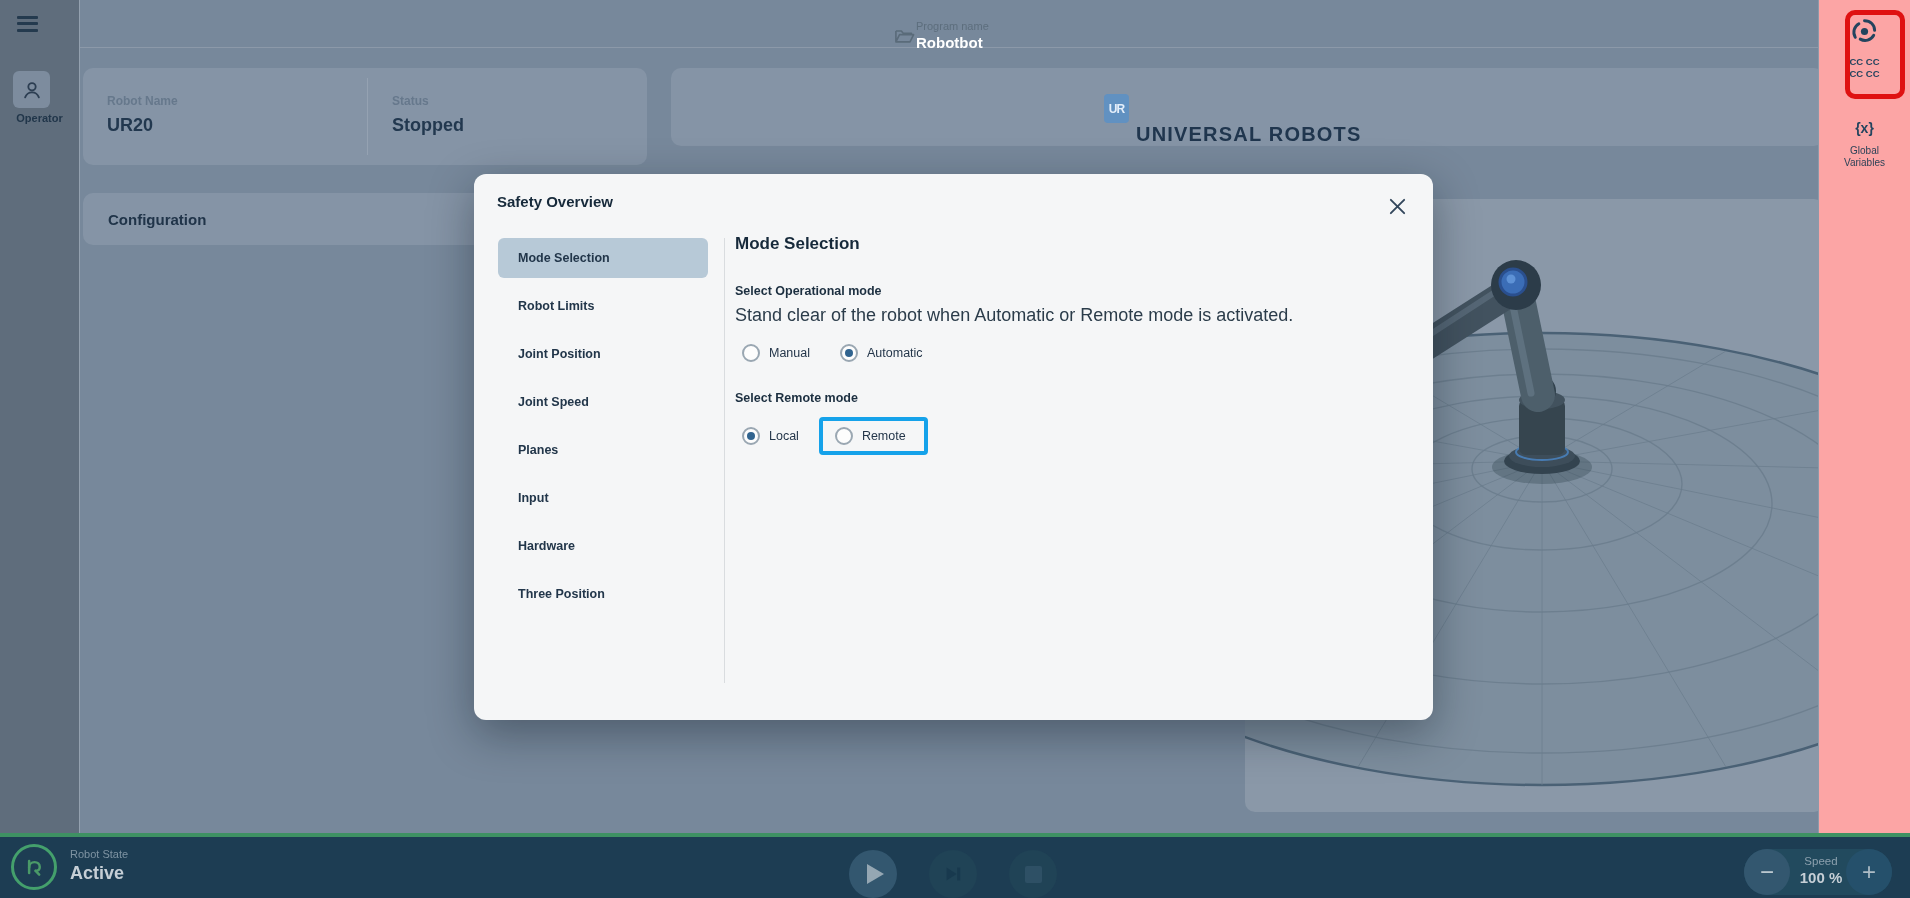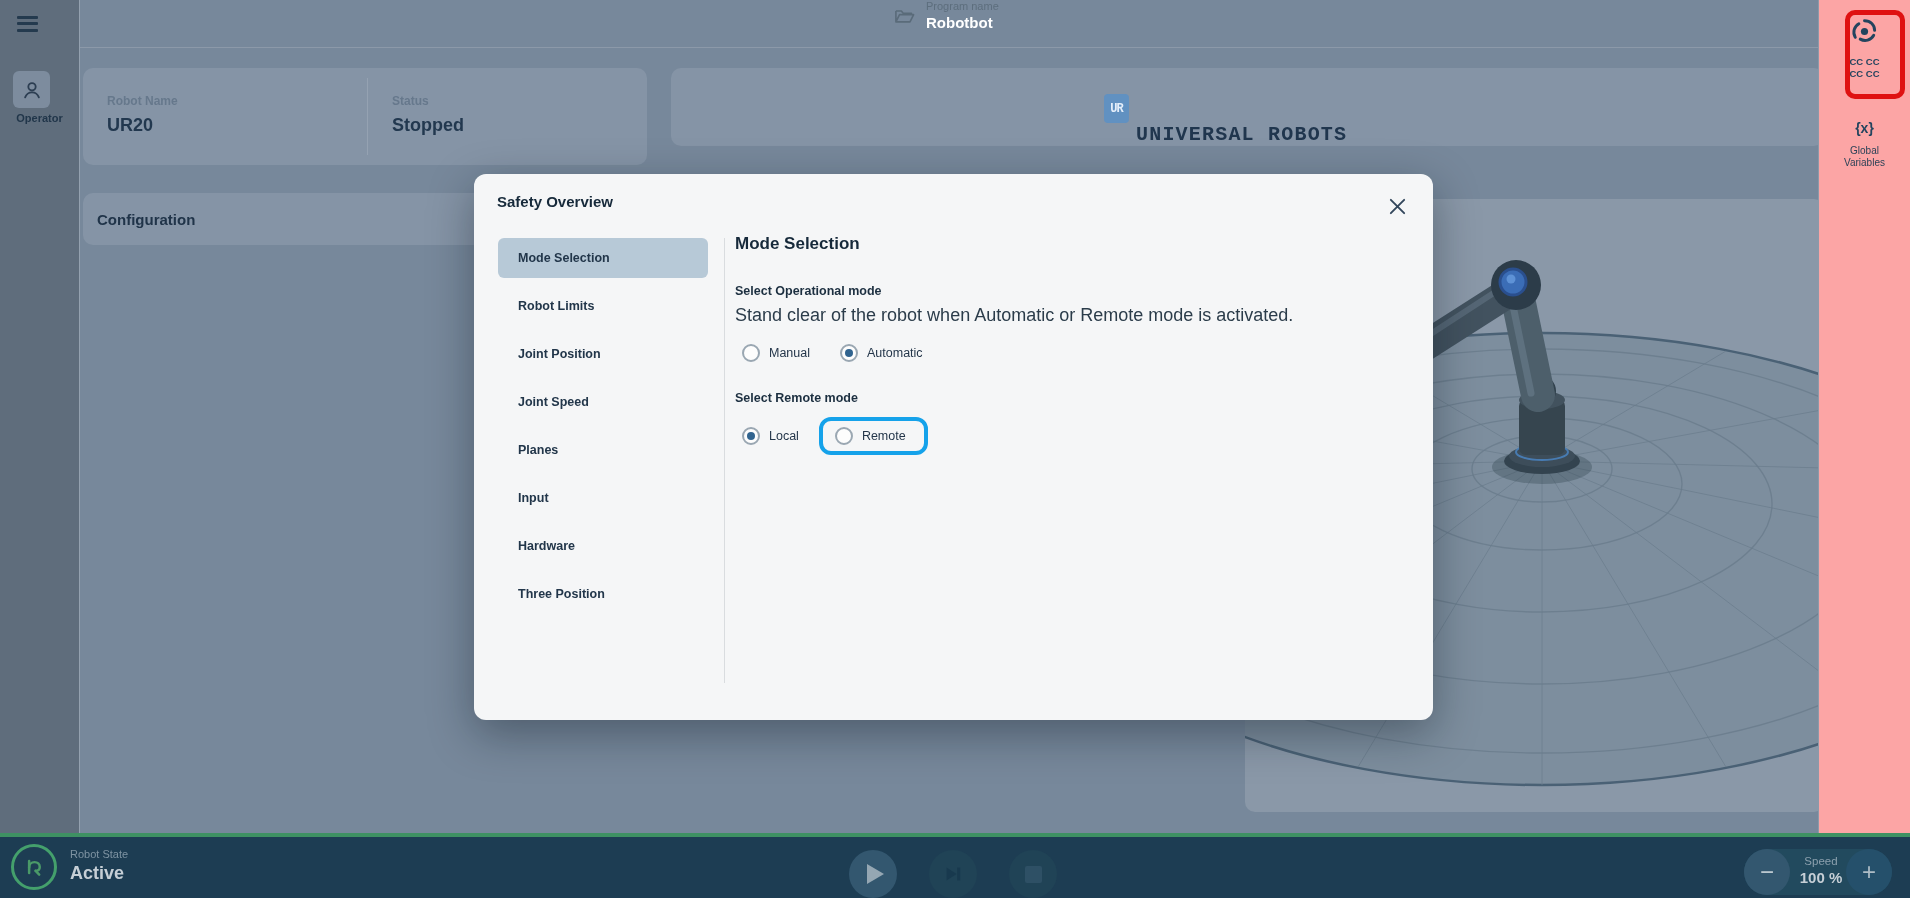--- a/index.html
+++ b/index.html
@@ -3,21 +3,21 @@
 <meta charset="utf-8">
 <style>
   * { margin:0; padding:0; box-sizing:border-box; }
   html,body { width:1910px; height:898px; overflow:hidden; background:#77889b;
               font-family:"Liberation Sans", sans-serif; }
   .app { position:absolute; inset:0; width:1910px; height:898px; background:#77889b; }
 
   
   .top-header { position:absolute; left:64px; top:0; right:70px; height:48px;
                 border-bottom:1px solid #8c99a9; z-index:2; }
-  .program-block { position:absolute; left:894px; top:0; display:flex; gap:10px; z-index:3; }
+  .program-block { position:absolute; left:894px; top:20px; display:flex; z-index:3; }
   .folder-icon { margin-top:6px; }
   .program-label { font-size:11px; color:#5d6e7d; }
   .program-value { font-size:15px; font-weight:bold; color:#ffffff; margin-top:2px; }
 
   
   .left-sidebar { position:absolute; left:0; top:0; width:80px; height:833px;
                   background:#5f6d7c; border-right:1px solid #94a1af; z-index:4; }
   .hamburger { position:absolute; left:17px; top:12px; width:21px; height:20px; cursor:pointer; }
   .hamburger span { display:block; height:3px; background:#243a4e; border-radius:1px; margin:3.6px 0; }
   .avatar-tile { position:absolute; left:13px; top:71px; width:37px; height:37px;
@@ -40,30 +40,30 @@
 
   
   .card { position:absolute; background:#8594a6; border-radius:10px; z-index:1; }
   .status-card { left:83px; top:68px; width:564px; height:97px; }
   .sc-divider { position:absolute; left:284px; top:10px; bottom:10px; width:1px; background:#95a2b2; }
   .sc-col { position:absolute; top:26px; }
   .sc-col1 { left:24px; } .sc-col2 { left:309px; }
   .sc-label { font-size:12px; font-weight:bold; color:#66788c; }
   .sc-value { font-size:18px; font-weight:800; color:#22384f; margin-top:7px; }
 
-  .logo-card { left:671px; top:68px; width:1153px; height:78px;font-family:Liberation Mono, monospace; }
+  .logo-card { left:671px; top:68px; width:1153px; height:78px; }
   .brand-lockup { position:absolute; left:433px; top:26px; width:290px; height:52px; }
   .brand-square { position:absolute; left:0; top:0; width:25px; height:29px; background:#6191c1;
                   border-radius:4px; color:#e4eefa; font-weight:800; font-size:12px;
                   display:flex; align-items:center; justify-content:center; letter-spacing:-1px; }
   .brand-wordmark { position:absolute; left:32px; top:29px; font-size:20px; font-weight:800;
                     letter-spacing:1.2px; color:#20364e; white-space:nowrap; }
 
   .config-card { left:83px; top:193px; width:564px; height:52px; display:flex;
-                 align-items:center; padding-left:14px; }
+                 align-items:center; padding-left:25px; }
   .config-title { font-size:15px; font-weight:bold; color:#203449; }
 
   .viewport-card { position:absolute; left:1245px; top:199px; width:579px; height:613px;
                    background:#8a98a8; border-radius:10px; overflow:hidden; z-index:1; }
 
   
   .footer { position:absolute; left:0; bottom:0; width:1910px; height:65px; background:#1d3d53;
             border-top:4px solid #3e9163; z-index:15; }
   .ur-state { position:absolute; left:11px; top:7px; display:flex; gap:13px; }
   .ur-circle { width:46px; height:46px; border-radius:50%; border:3.5px solid #44a06c;
@@ -108,21 +108,21 @@
   .section-label { position:absolute; left:261px; font-size:12.5px; font-weight:bold; color:#1c2f40; }
   .op-label { top:110px; } .rm-label { top:217px; }
   .desc { position:absolute; left:261px; top:131px; font-size:18px; color:#2b3c4a; }
   .radio-row { position:absolute; left:268px; display:flex; align-items:center;text-align:center; }
   .row1 { top:168px; height:22px; gap:30px; }
   .row2 { top:241px; height:42px; gap:20px; }
   .radio-option { display:flex; align-items:center; gap:9px; font-size:12.5px; color:#24364a; cursor:pointer; }
   .radio { width:18px; height:18px; border-radius:50%; border:2px solid #9aa7b2; background:#fdfdfd;
            position:relative; flex:none; }
   .radio.checked::after { content:""; position:absolute; inset:3px; border-radius:50%; background:#31648f; }
-  .remote-wrap { border:4px solid #15a2ea; border-radius:12px; padding:6px 18px 6px 12px;
+  .remote-wrap { border:4px solid #15a2ea; border-radius:4px; padding:6px 18px 6px 12px;
                  display:flex; align-items:center; gap:9px; font-size:12.5px; color:#24364a; cursor:pointer; }
 </style>
 </head>
 <body>
 
 <div class="app">
 
   <div class="top-header"></div>
   <div class="program-block">
     <svg class="folder-icon" width="22" height="20" viewBox="0 0 24 22">

